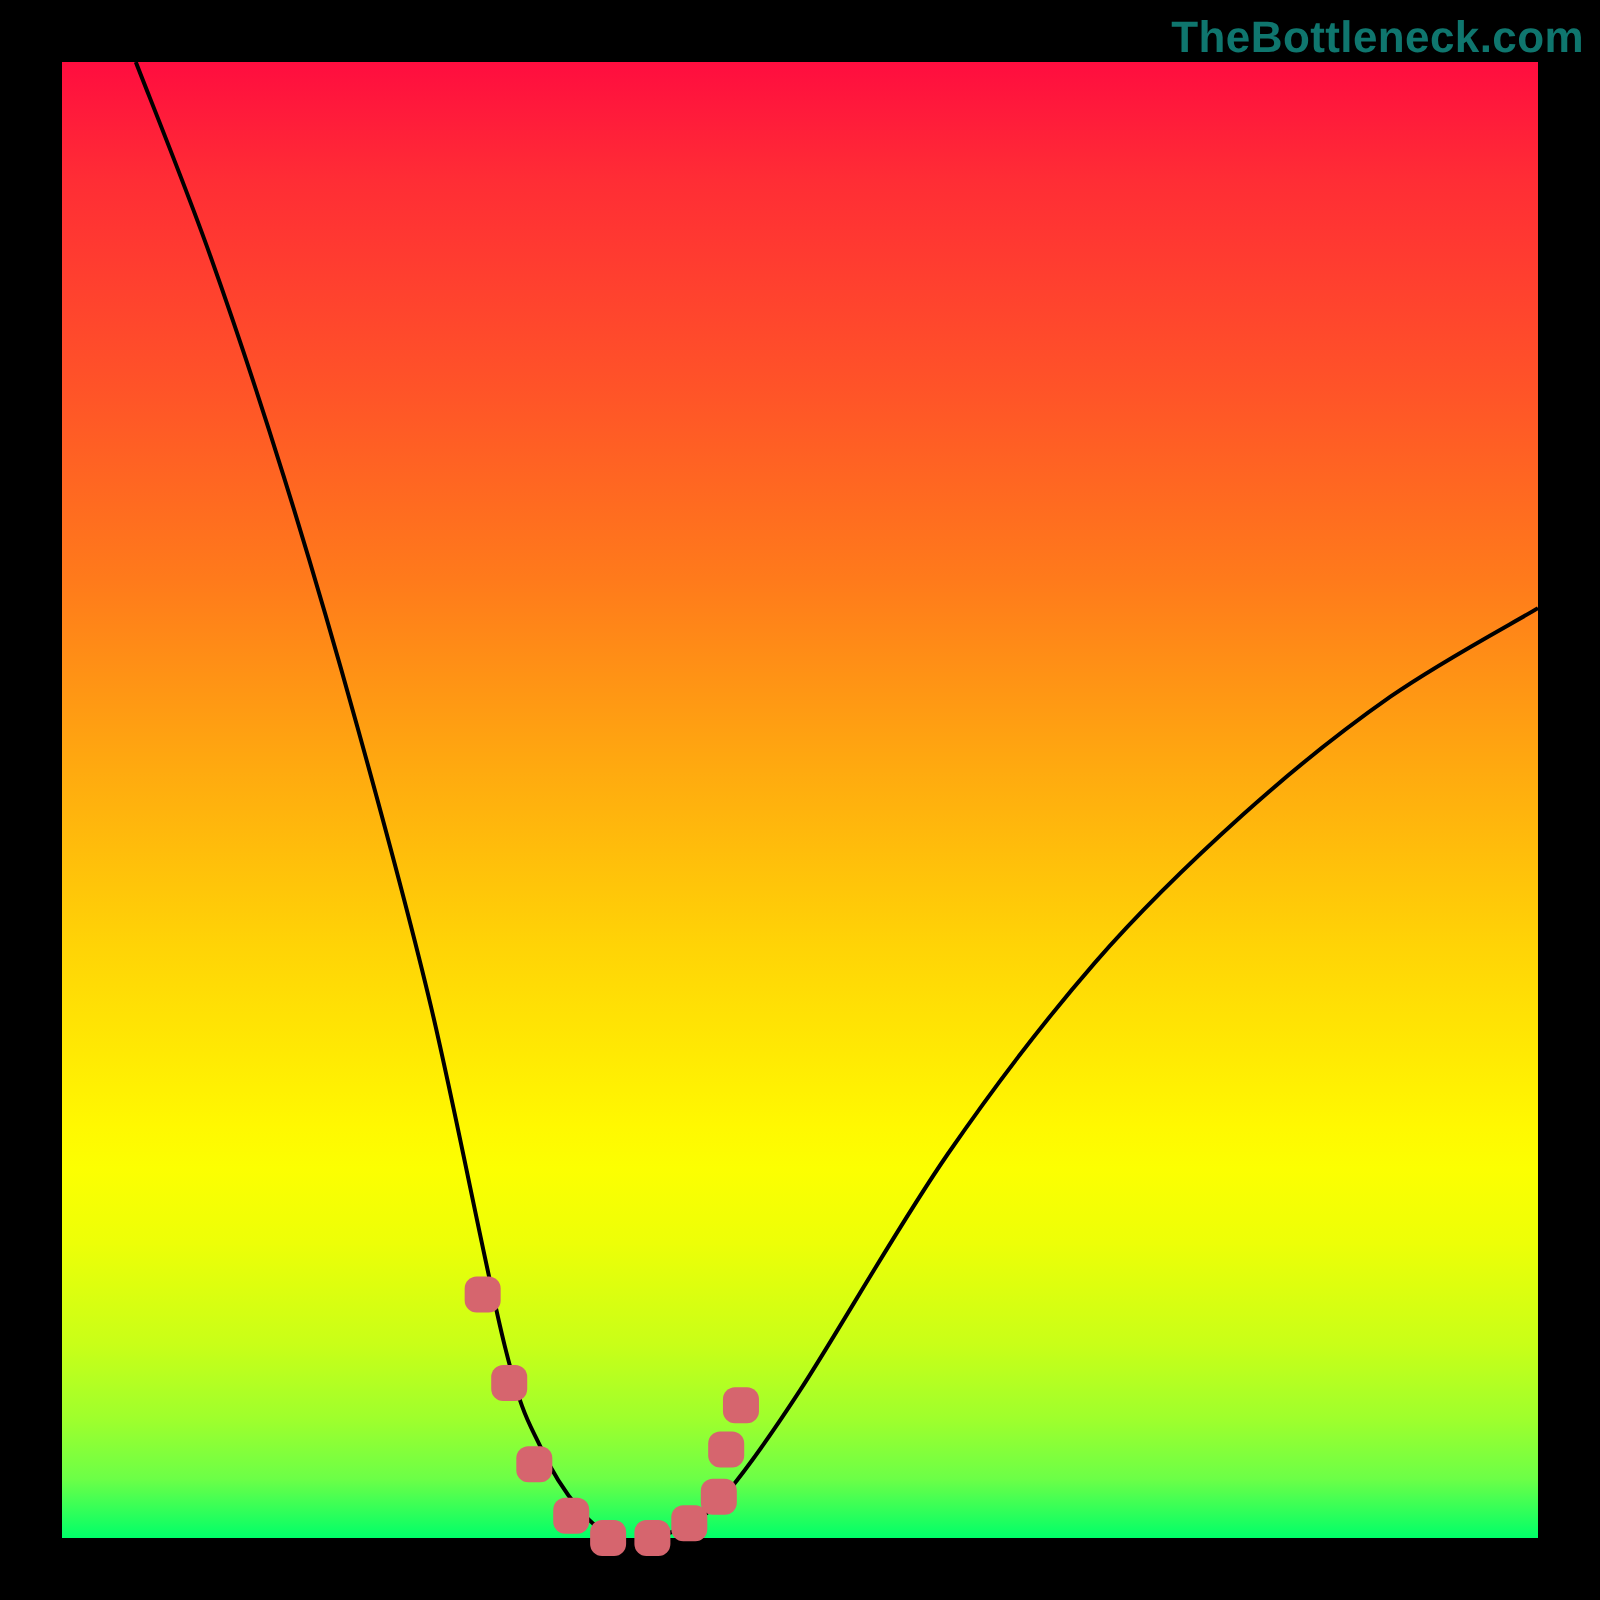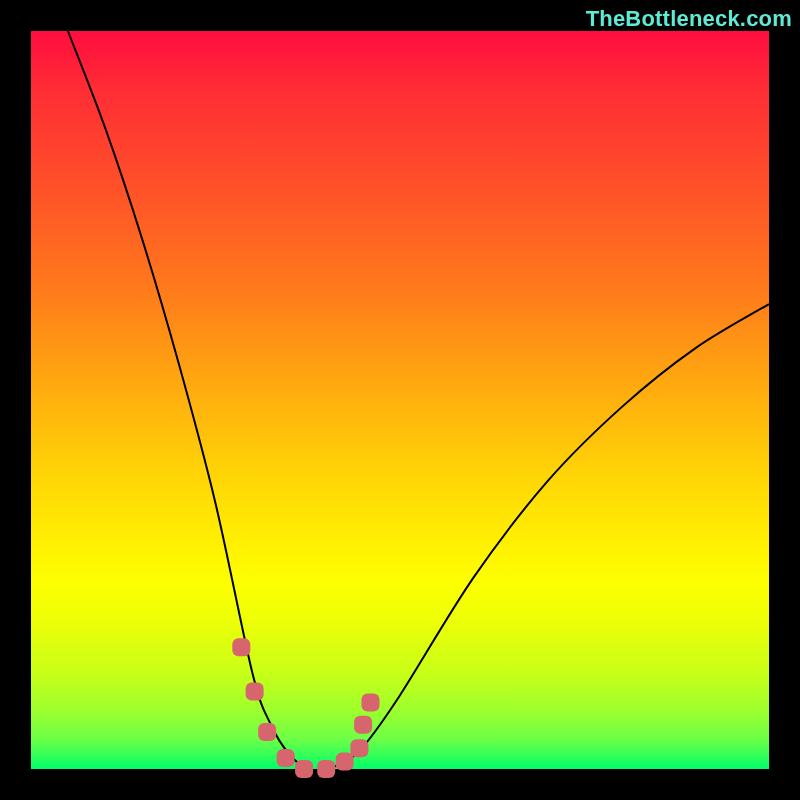--- a/index.html
+++ b/index.html
@@ -39,21 +39,21 @@
       #00ff69 100%
     );
   }
   .watermark {
     position: absolute;
     top: 6px;
     right: 8px;
     font-family: Arial, Helvetica, sans-serif;
     font-size: 22px;
     font-weight: bold;
-    color: #5eead4;
+    color: #0f766e;
     letter-spacing: 0.2px;
   }
   svg.curve {
     position: absolute;
     left: 31px;
     top: 31px;
     width: 738px;
     height: 738px;
     overflow: visible;
   }

